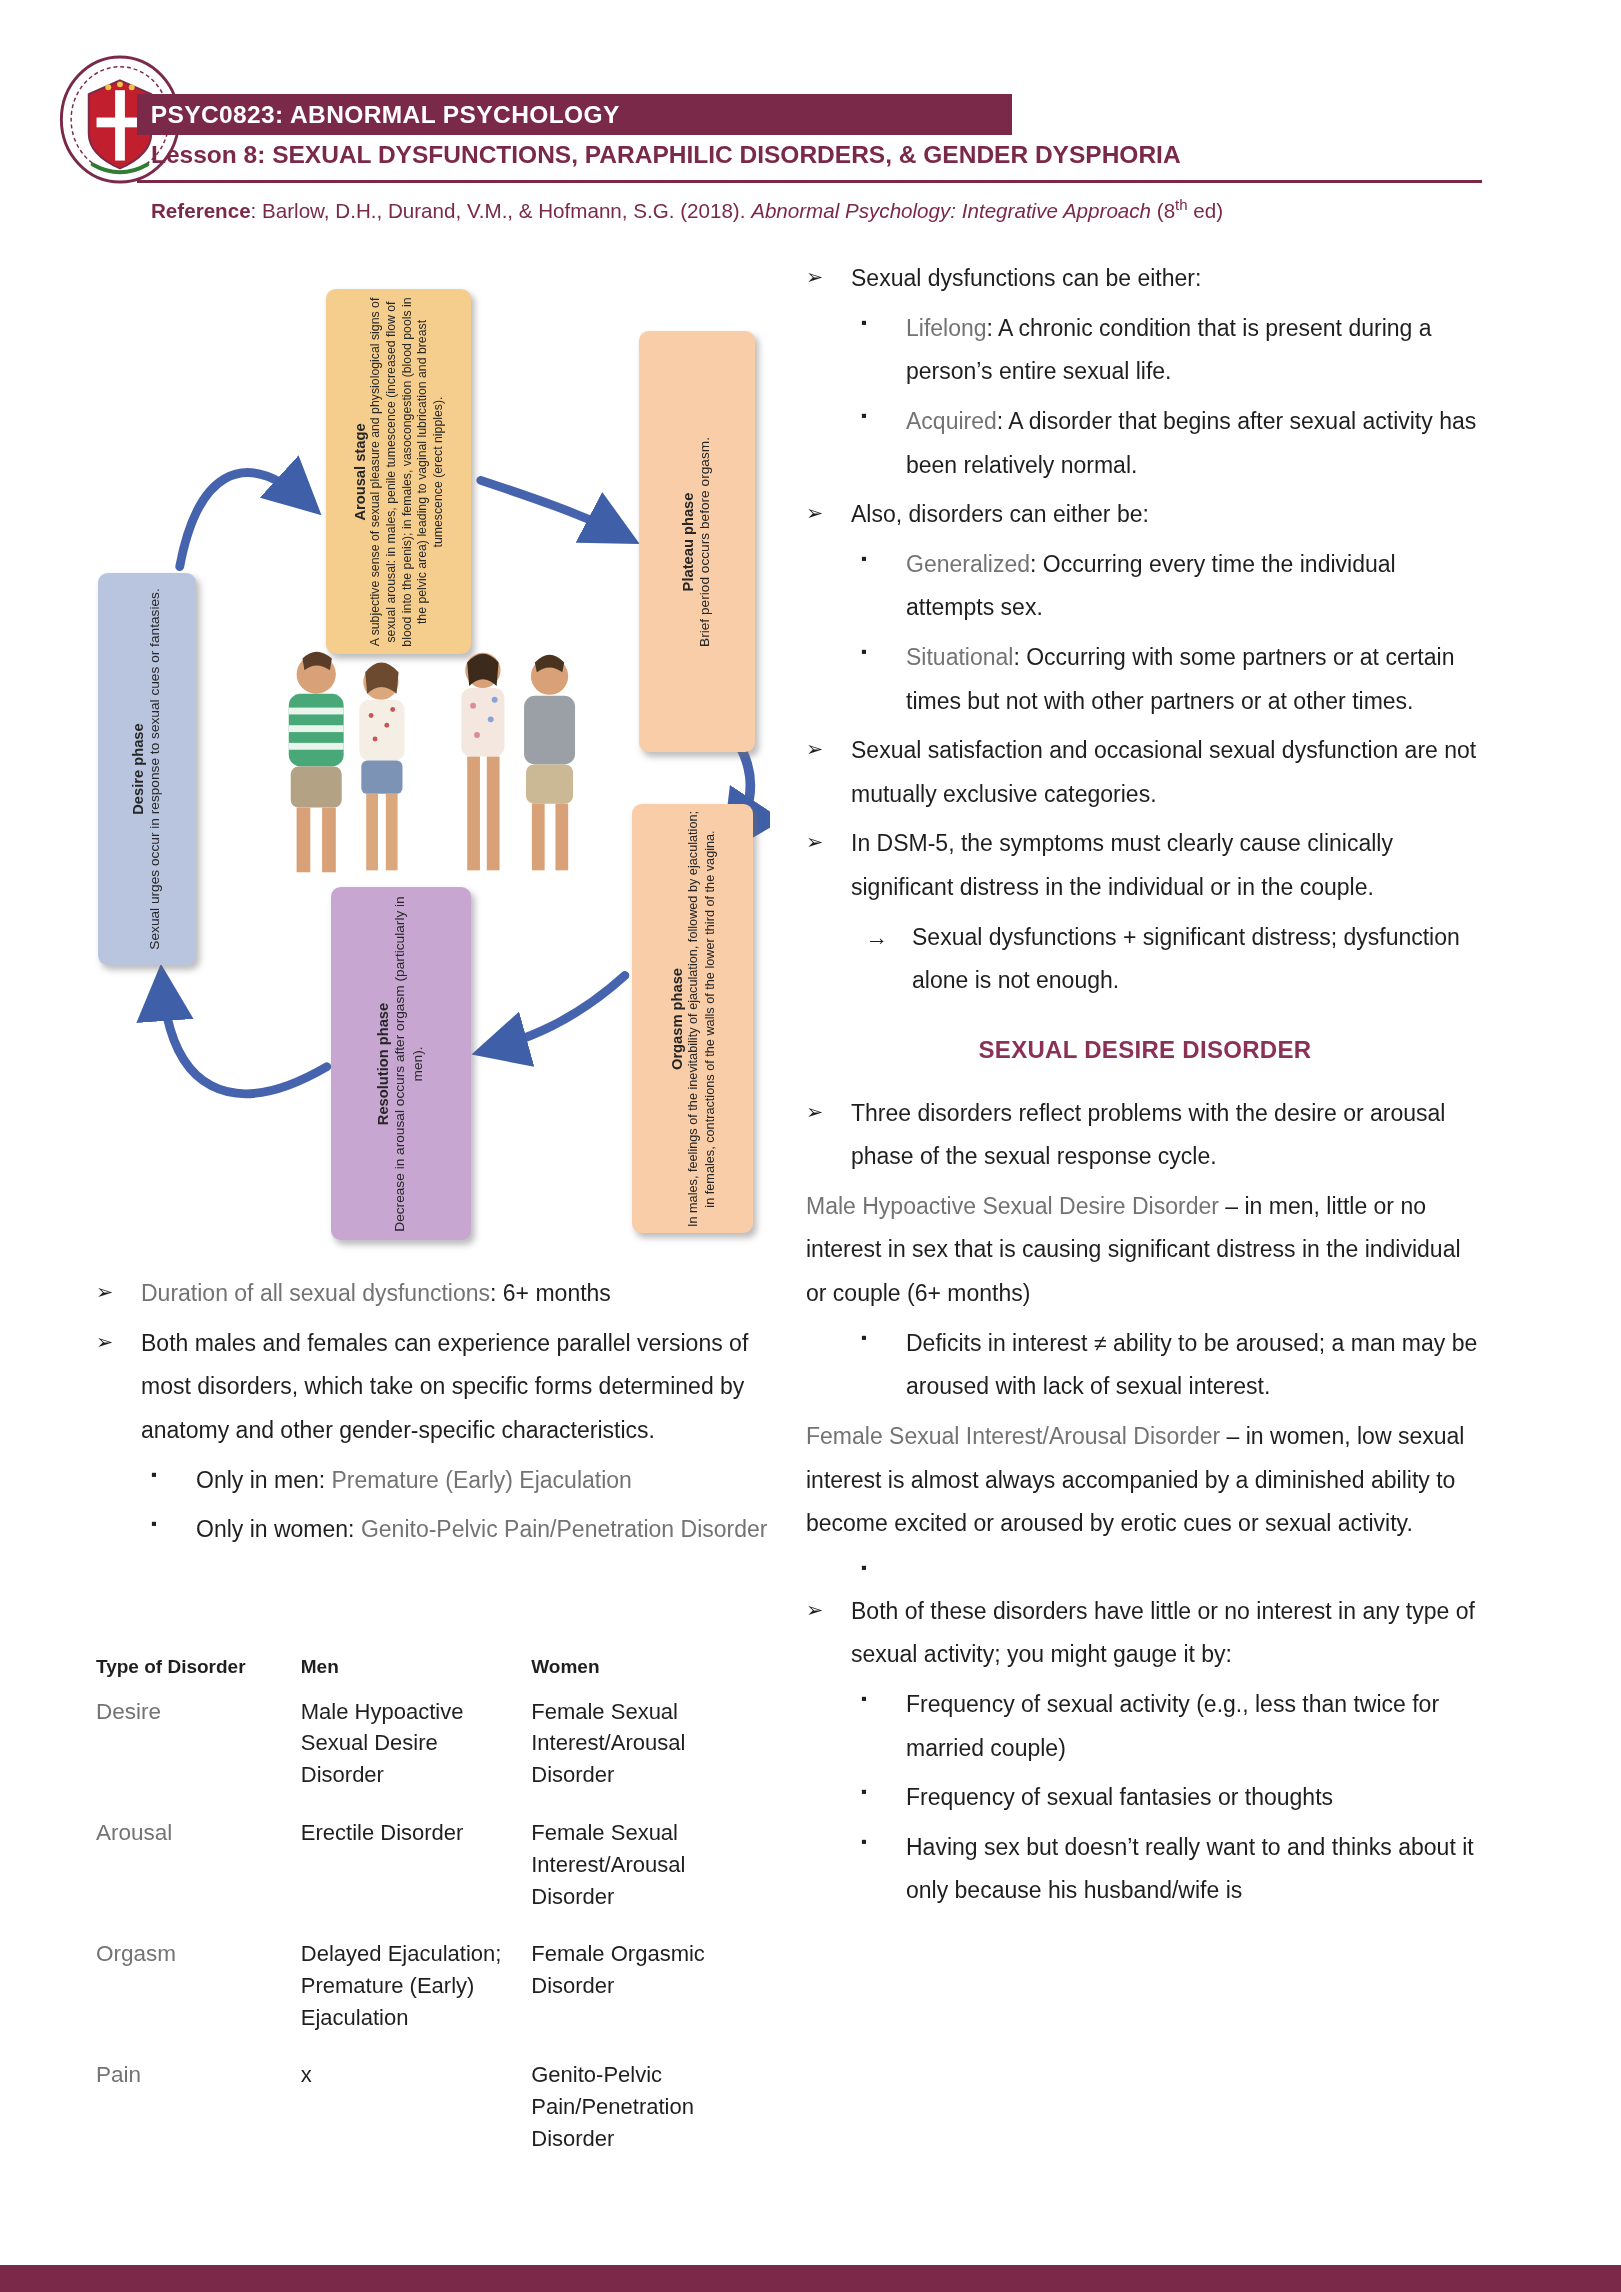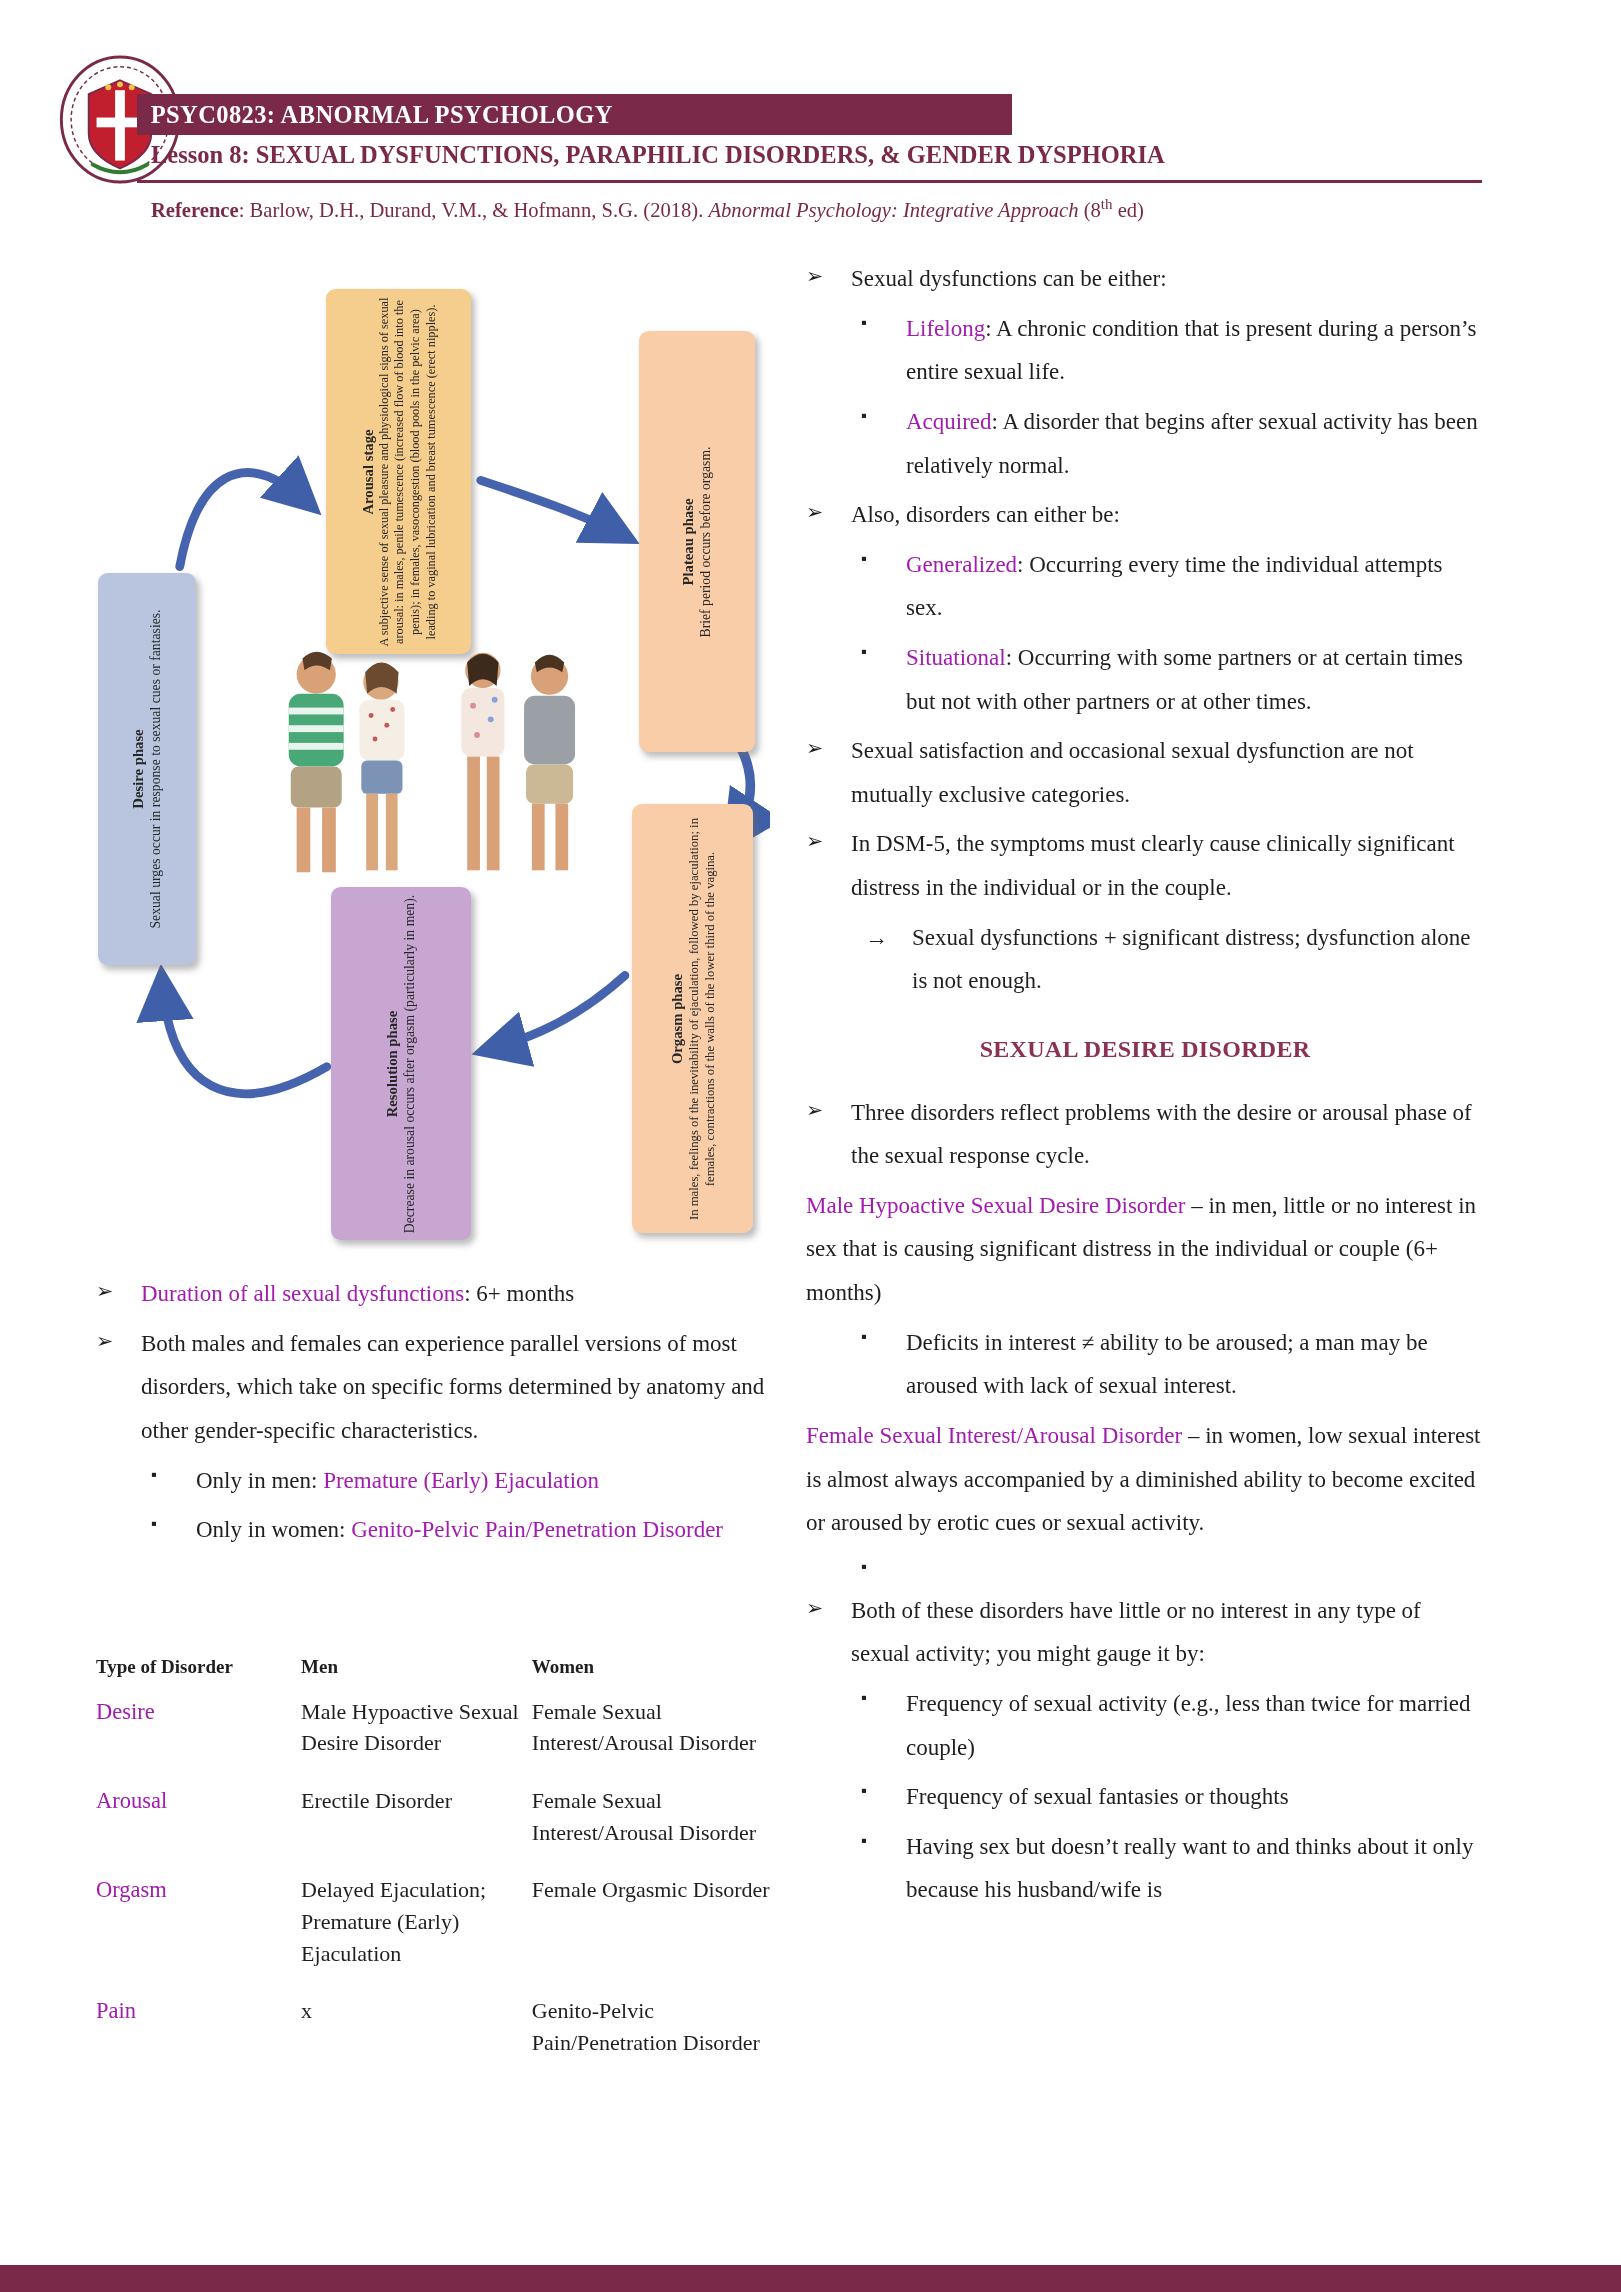--- a/index.html
+++ b/index.html
@@ -1,17 +1,17 @@
 <!DOCTYPE html>
 <html><head>
 <meta charset="utf-8">
 <style>
   html,body{margin:0;padding:0;background:#e8e8e8;}
   .page{position:relative;width:1621px;height:2293px;background:#ffffff;margin:0 auto;
-        font-family:Liberation Serif, serif;color:#1f1f1f;overflow:hidden;}
+        font-family:Liberation Sans, sans-serif;color:#1f1f1f;overflow:hidden;}
 
   
   .banner{position:absolute;left:137px;top:94px;width:861px;height:41px;background:#7b2949;
           color:#fff;font-weight:bold;font-size:24.5px;line-height:41px;padding-left:13.7px;letter-spacing:0.4px;}
   .lesson{position:absolute;left:151px;top:141px;width:1333px;font-size:24.5px;font-weight:bold;color:#7b2949;}
   .hrule{position:absolute;left:137px;top:180px;width:1345px;height:2.9px;background:#7b2949;}
   .reference{position:absolute;left:151px;top:196px;width:1333px;font-size:20.6px;color:#7b2949;}
   .reference .ref-b{font-weight:bold;}
   .reference sup{font-size:15px;}
   .logo{position:absolute;left:59px;top:55px;}
@@ -24,21 +24,21 @@
   .ph-title{font-weight:bold;}
   .box-desire{left:34px;top:328px;width:98px;height:392px;background:#b9c5df;}
   .box-arousal{left:262px;top:44px;width:145px;height:365px;background:#f5cd8d;}
   .box-plateau{left:575px;top:86px;width:116px;height:421px;background:#f8cda8;}
   .box-orgasm{left:568px;top:559px;width:121px;height:429px;background:#f8cda8;}
   .box-resolution{left:267px;top:642px;width:140px;height:353px;background:#c7a6d2;}
   .arrows{position:absolute;left:0;top:0;}
   .photo{position:absolute;left:162px;top:392px;}
 
   
-  .accent{color:#a21caf;}
+  .accent{color:#737373;}
   .rb{display:flex;margin-bottom:5.9px;font-size:23px;line-height:1.9;}
   .mk{flex:none;width:45px;font-size:20.6px;}
   .mk.sq{font-size:16.7px;}
   .sub{padding-left:55px;}
   .note{padding-left:59px;}
   .note .mk{width:47px;font-size:23px;}
   .tx{flex:1;}
   .rp{font-size:23px;line-height:1.9;margin-bottom:5.9px;}
   .sec-head{text-align:center;font-weight:bold;font-size:24px;color:#8c3156;margin:33px 0 27.4px 0;letter-spacing:0.3px;}
 

